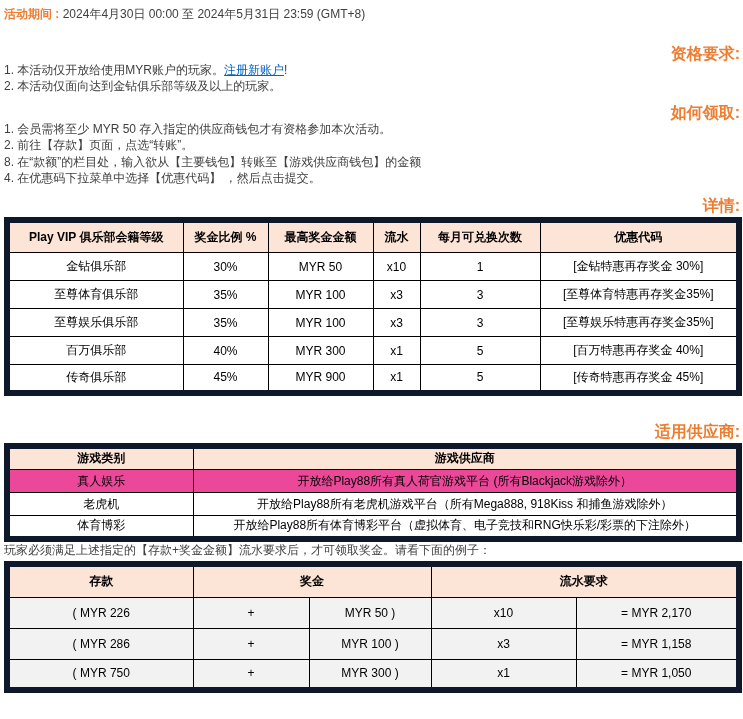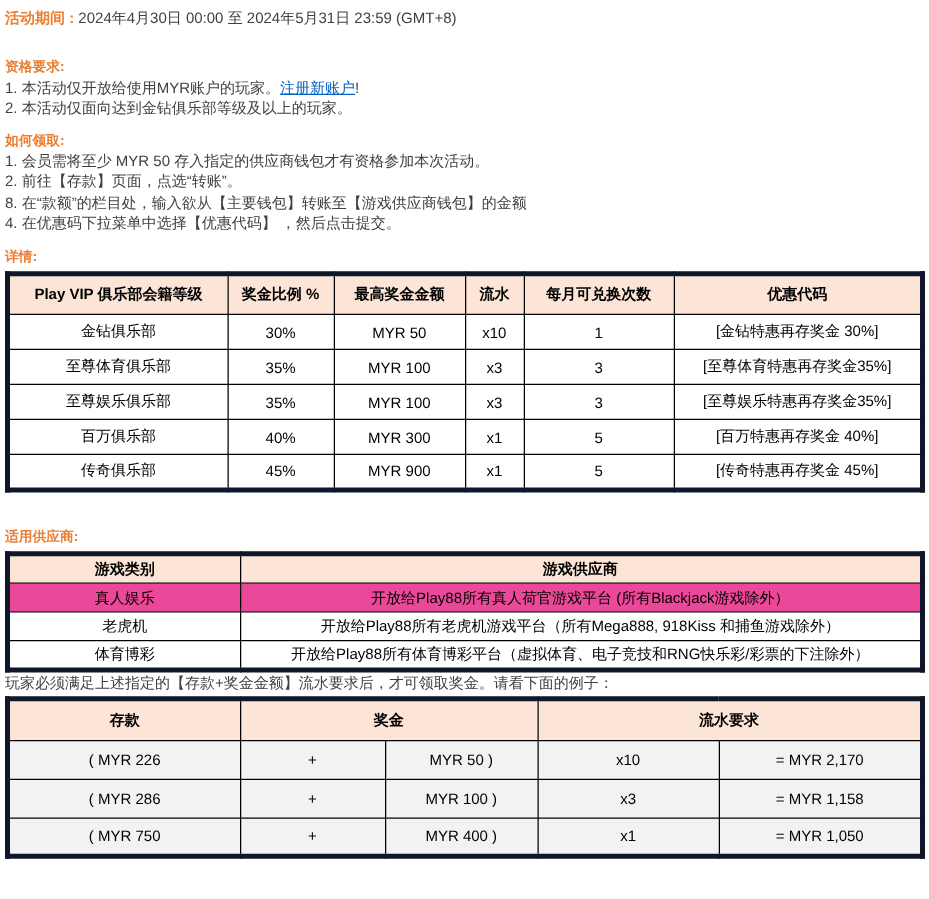--- a/index.html
+++ b/index.html
@@ -9,38 +9,39 @@
     height: 719px;
     font-family: "Liberation Sans", "DejaVu Sans", sans-serif;
     font-size: 12px;
     color: #404040;
     overflow: hidden;
   }
   .page { padding: 6px 3px 0 4px; }
 
   .line { line-height: 16.5px; }
   .sec-title {
-    font-size: 11px;
+    font-size: 16px;
     font-weight: bold;
     color: #ED7D31;
     line-height: 16px;
+    text-align: right;
   }
   .bold-orange { font-weight: bold; color: #ED7D31; }
   a.link { color: #0563C1; text-decoration: underline; cursor: pointer; }
 
   .mt-sec1 { margin-top: 23px; }
   .mt-sec  { margin-top: 11px; }
   .mt-big  { margin-top: 28px; }
   .mt-tbl  { margin-top: 3px; }
 
   table {
     border-collapse: collapse;
     table-layout: fixed;
     width: 708px;
-    border: 4px solid #0f172a;
+    border: 6px solid #0f172a;
     color: #000;
   }
   th, td {
     border: 1px solid #000;
     text-align: center;
     vertical-align: middle;
     font-size: 12px;
     padding: 1px 2px;
     overflow: hidden;
   }
@@ -192,20 +193,20 @@
         <tr>
           <td>( MYR 286</td>
           <td>+</td>
           <td>MYR 100 )</td>
           <td>x3</td>
           <td>= MYR 1,158</td>
         </tr>
         <tr>
           <td>( MYR 750</td>
           <td>+</td>
-          <td>MYR 400 )</td>
+          <td>MYR 300 )</td>
           <td>x1</td>
           <td>= MYR 1,050</td>
         </tr>
       </tbody>
   </table>
 
 </div>
 
 </body></html>

